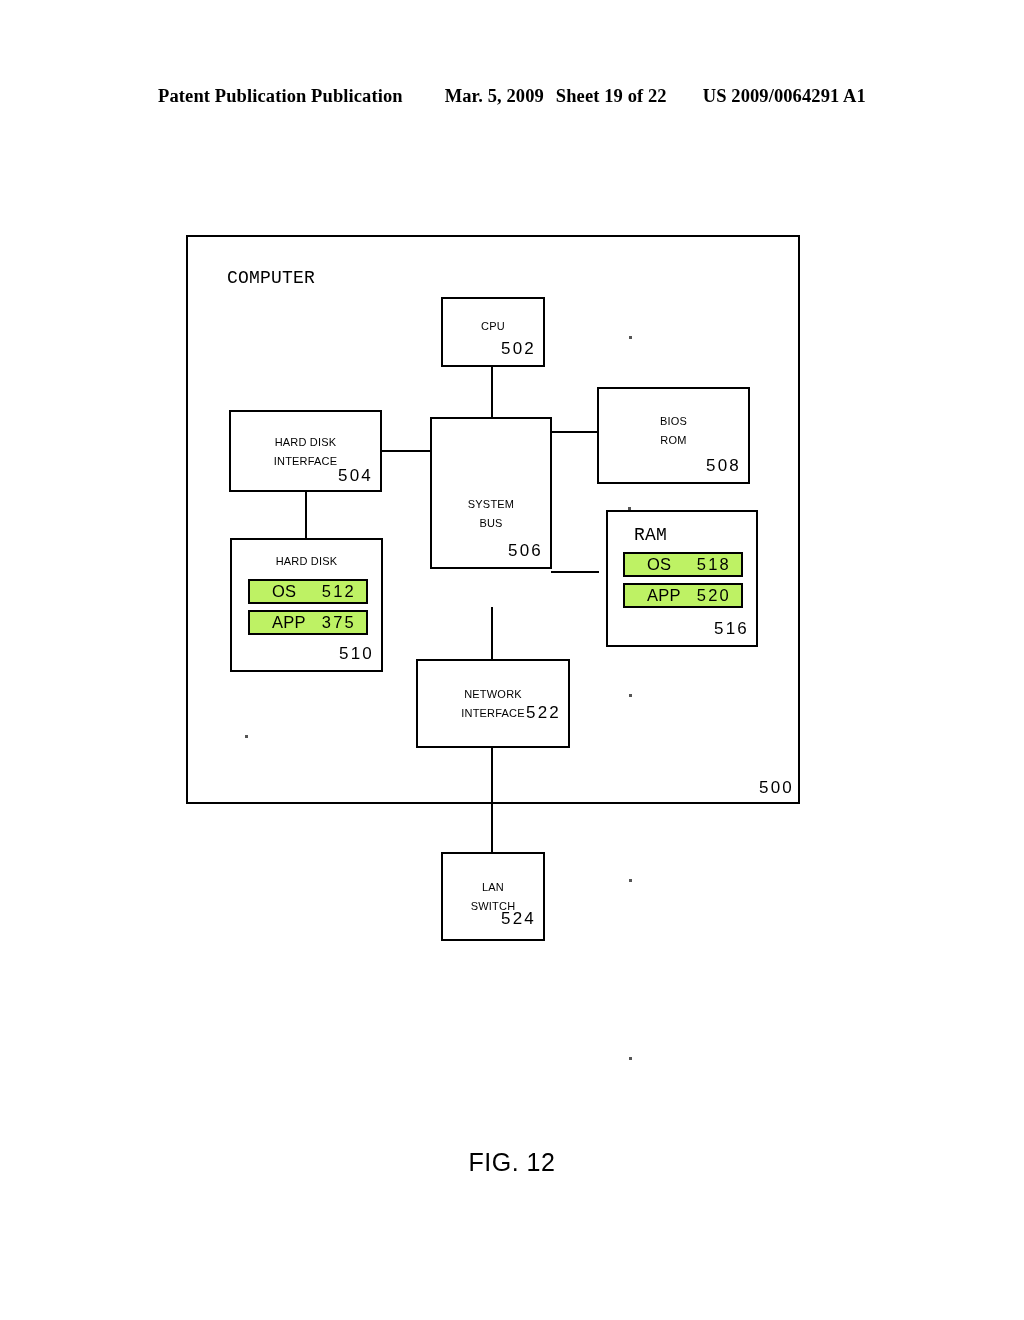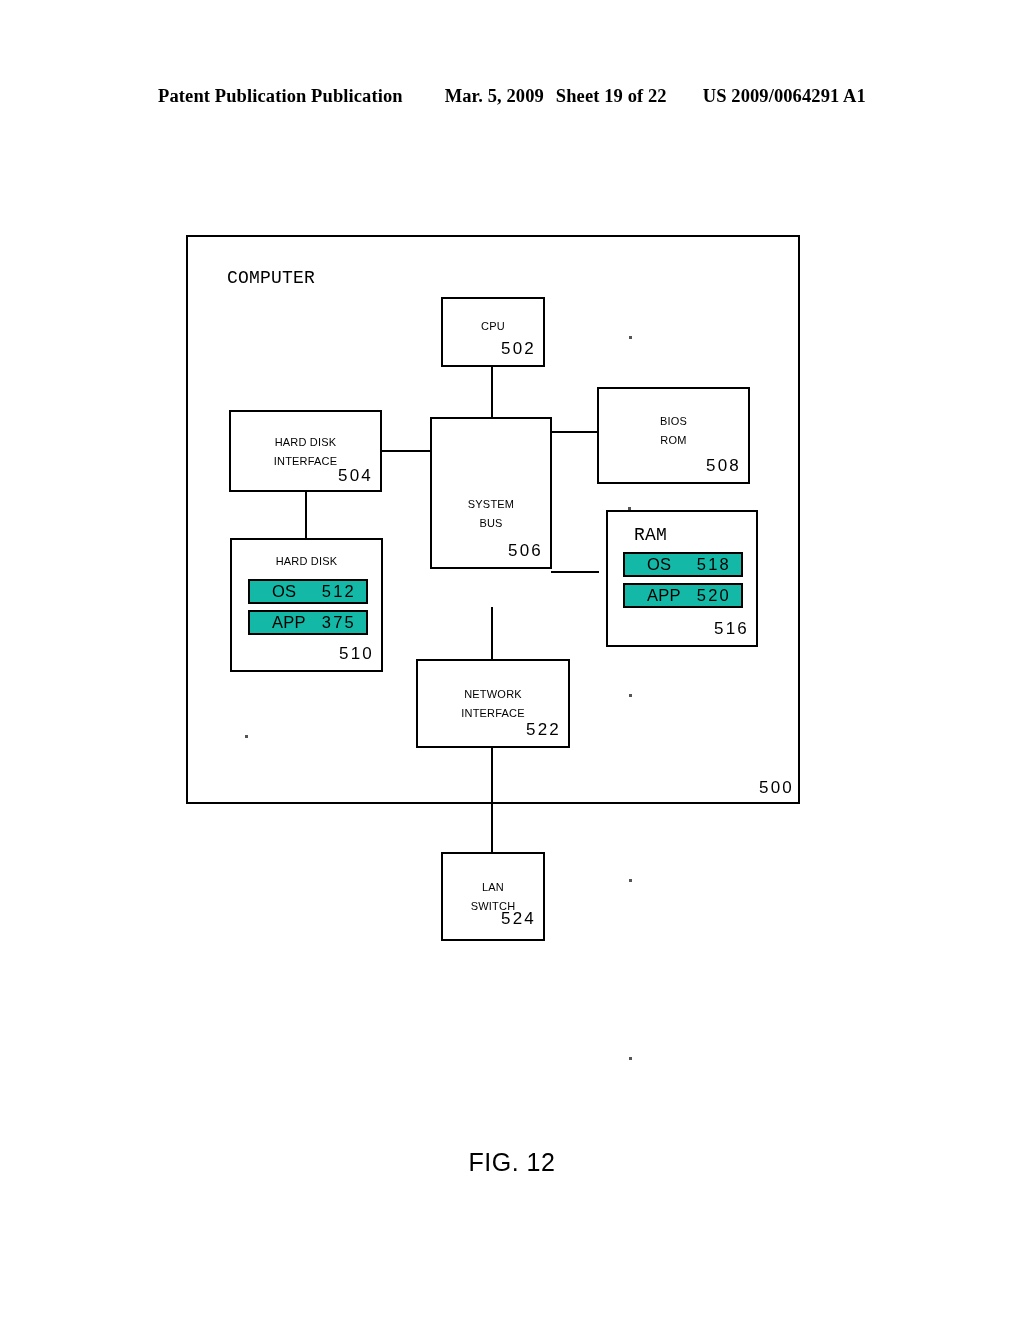--- a/index.html
+++ b/index.html
@@ -90,21 +90,21 @@
     font-family: "Liberation Sans", sans-serif;
     font-size: 17px;
     letter-spacing: 2.2px;
   }
 
   
   .slot {
     position: absolute;
     border: 2px solid #000;
     box-sizing: border-box;
-    background: #14b8a6;
+    background: #bef264;
     display: flex;
     align-items: center;
     font-family: "Liberation Sans", sans-serif;
     font-size: 16.5px;
   }
   .slot .slot-name {
     position: absolute;
     left: 22px;
     letter-spacing: 0.2px;
   }
@@ -210,21 +210,21 @@
     <div class="slot" style="left:15px; top:71px; width:120px; height:25px;">
       <span class="slot-name">APP</span>
       <span class="slot-ref">520</span>
     </div>
     <div class="corner-ref" style="bottom:6px;">516</div>
   </div>
 
   <div class="box" style="left:416px; top:659px; width:154px; height:89px;">
     <div class="center-title" style="top:24px;">NETWORK</div>
     <div class="center-title" style="top:43px;">INTERFACE</div>
-    <div class="corner-ref" style="bottom:6px;margin-left:16px;">522</div>
+    <div class="corner-ref" style="bottom:23px;margin-left:16px;">522</div>
   </div>
 
   <div class="box" style="left:441px; top:852px; width:104px; height:89px;">
     <div class="center-title" style="top:24px;">LAN</div>
     <div class="center-title" style="top:43px;">SWITCH</div>
     <div class="corner-ref" style="bottom:10px;">524</div>
   </div>
 
   <div class="speck" style="left:629px; top:336px;"></div>
   <div class="speck" style="left:628px; top:507px;"></div>

